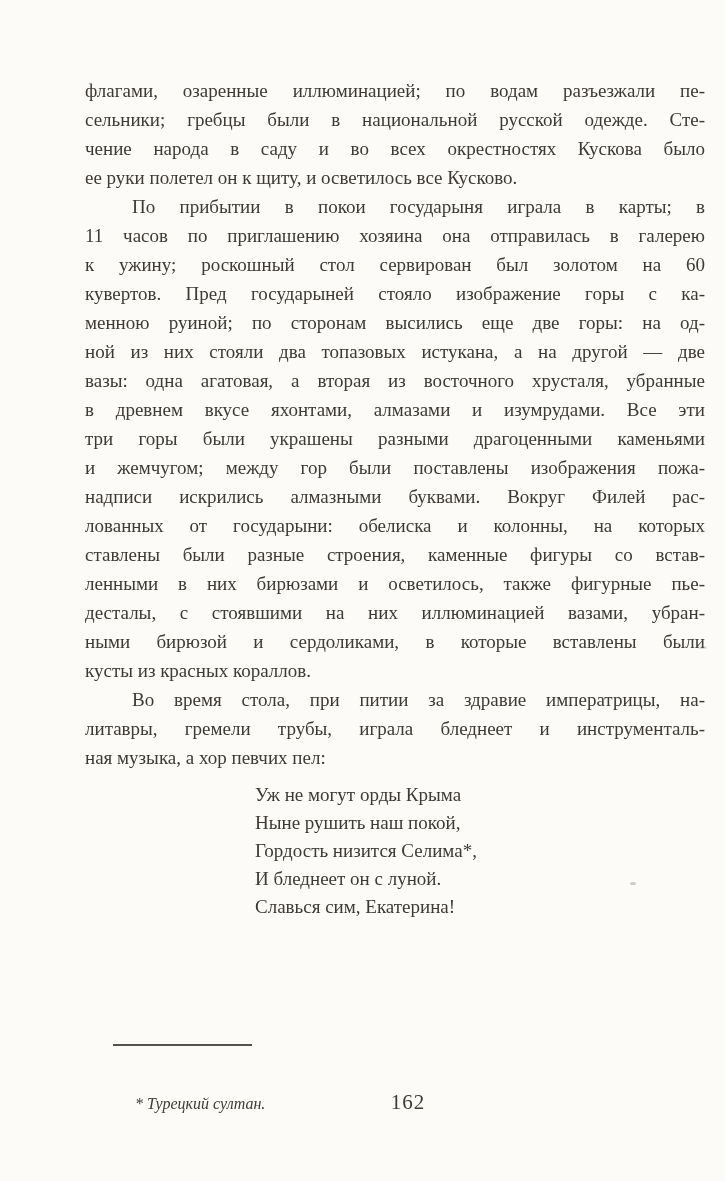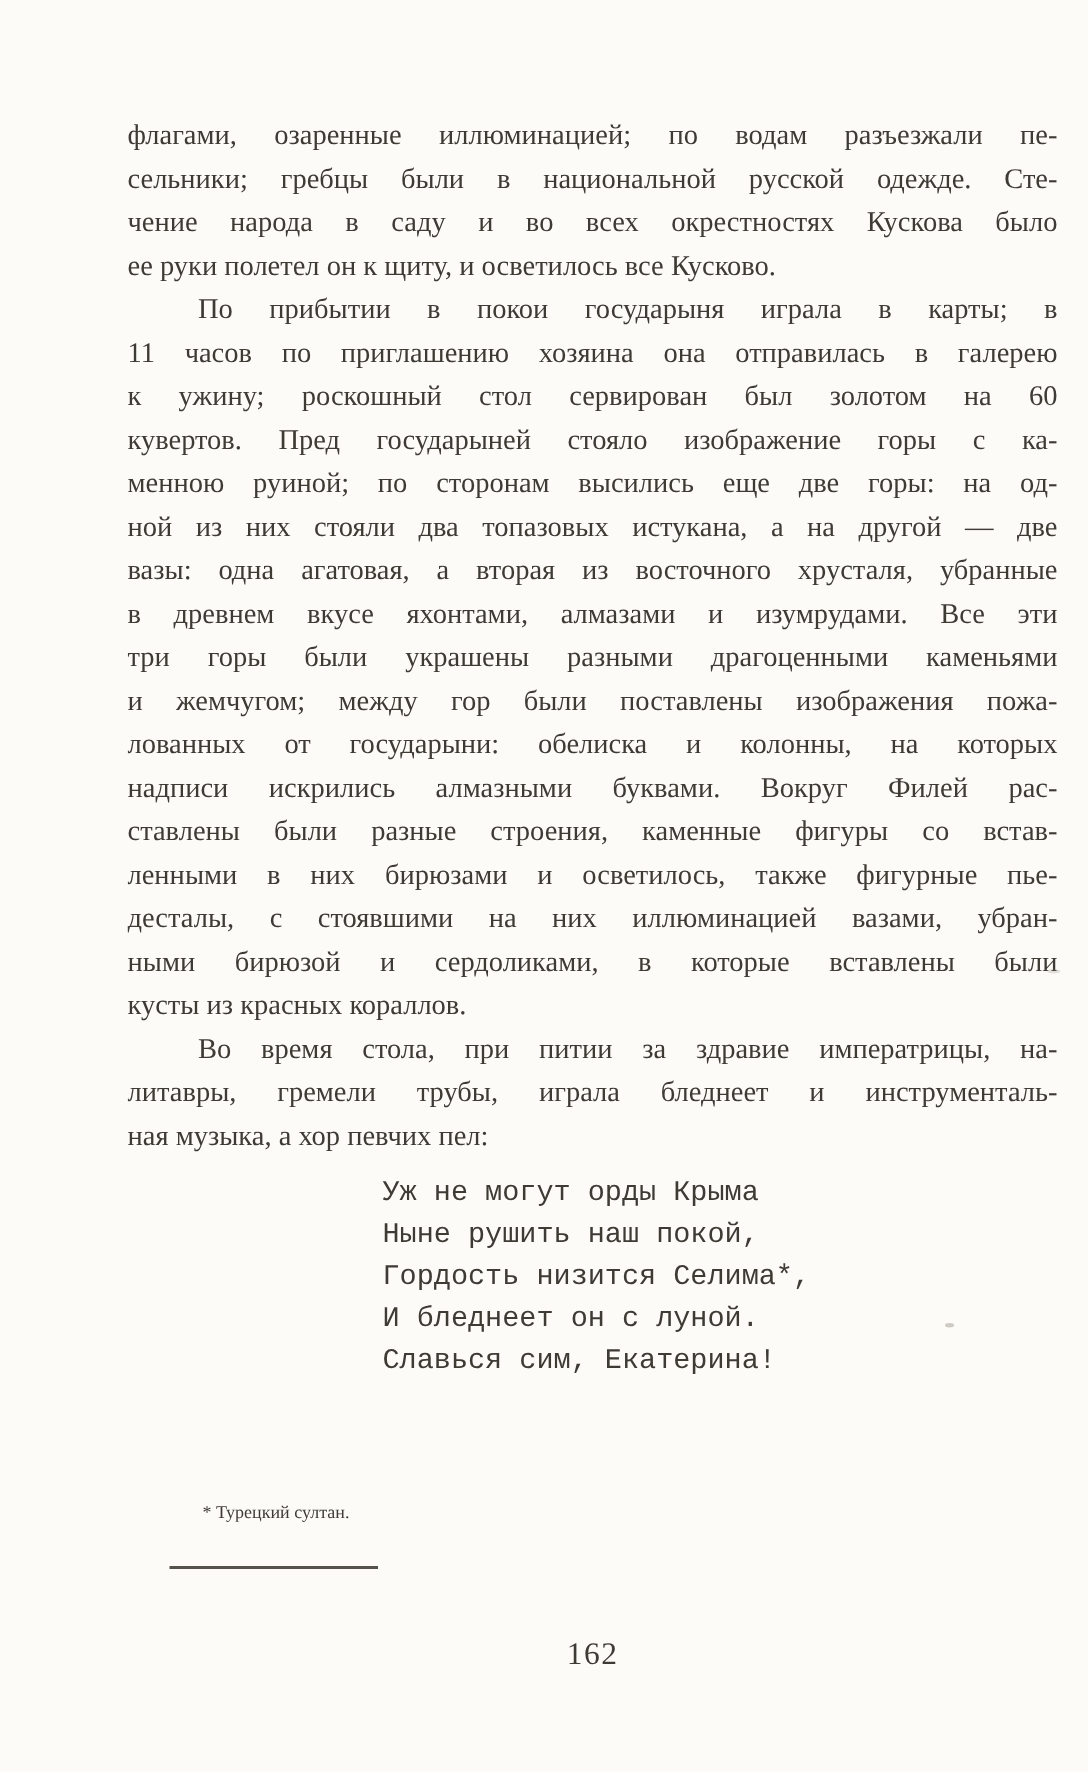--- a/index.html
+++ b/index.html
@@ -35,37 +35,37 @@
   .jline.last{text-align-last:left;}
   .jline.ind{text-indent:47px;}
   .verse{
     margin:9px 0 0 170px;
   }
   .verse-line{
     font-size:19px;
     line-height:28px;
     height:28px;
     text-align:left;
-    font-family:Liberation Mono, monospace;
   }
   .footnote-rule{
     position:absolute;
     left:113px;top:1044px;
     width:139px;height:0;
     border-top:2px solid #55524c;
   }
   .footnote{
     position:absolute;
-    left:135px;top:998px;
-    font-size:12px;
+    left:135px;top:1094px;
+    font-size:16px;
     line-height:20px;
+    font-style:italic;
   }
   .page-number{
     position:absolute;
-    left:85px;top:1090px;
+    left:98px;top:1090px;
     width:620px;
     text-align:center;
     font-size:21px;
     letter-spacing:1px;
   }
   .speck{
     position:absolute;
     background:rgba(120,114,102,.35);
     border-radius:50%;
   }
@@ -89,22 +89,22 @@
           <div class="jline ind">По прибытии в покои государыня играла в карты; в</div>
           <div class="jline">11 часов по приглашению хозяина она отправилась в галерею</div>
           <div class="jline">к ужину; роскошный стол сервирован был золотом на 60</div>
           <div class="jline">кувертов. Пред государыней стояло изображение горы с ка-</div>
           <div class="jline">менною руиной; по сторонам высились еще две горы: на од-</div>
           <div class="jline">ной из них стояли два топазовых истукана, а на другой — две</div>
           <div class="jline">вазы: одна агатовая, а вторая из восточного хрусталя, убранные</div>
           <div class="jline">в древнем вкусе яхонтами, алмазами и изумрудами. Все эти</div>
           <div class="jline">три горы были украшены разными драгоценными каменьями</div>
           <div class="jline">и жемчугом; между гор были поставлены изображения пожа-</div>
+          <div class="jline">надписи искрились алмазными буквами. Вокруг Филей рас-</div>
           <div class="jline">лованных от государыни: обелиска и колонны, на которых</div>
-          <div class="jline">надписи искрились алмазными буквами. Вокруг Филей рас-</div>
           <div class="jline">ставлены были разные строения, каменные фигуры со встав-</div>
           <div class="jline">ленными в них бирюзами и осветилось, также фигурные пье-</div>
           <div class="jline">десталы, с стоявшими на них иллюминацией вазами, убран-</div>
           <div class="jline">ными бирюзой и сердоликами, в которые вставлены были</div>
           <div class="jline last">кусты из красных кораллов.</div>
         </div>
         <div class="para">
           <div class="jline ind">Во время стола, при питии за здравие императрицы, на-</div>
           <div class="jline">литавры, гремели трубы, играла бледнеет и инструменталь-</div>
           <div class="jline last">ная музыка, а хор певчих пел:</div>

